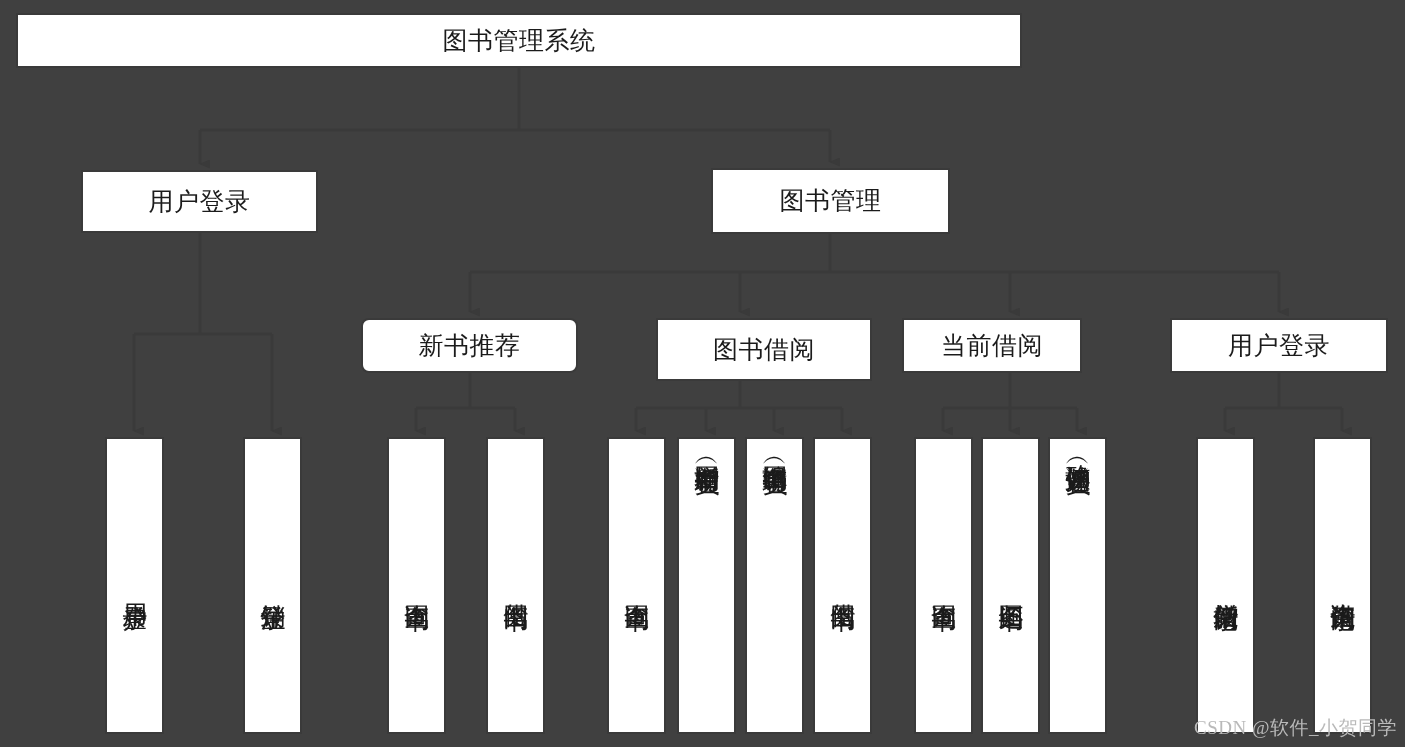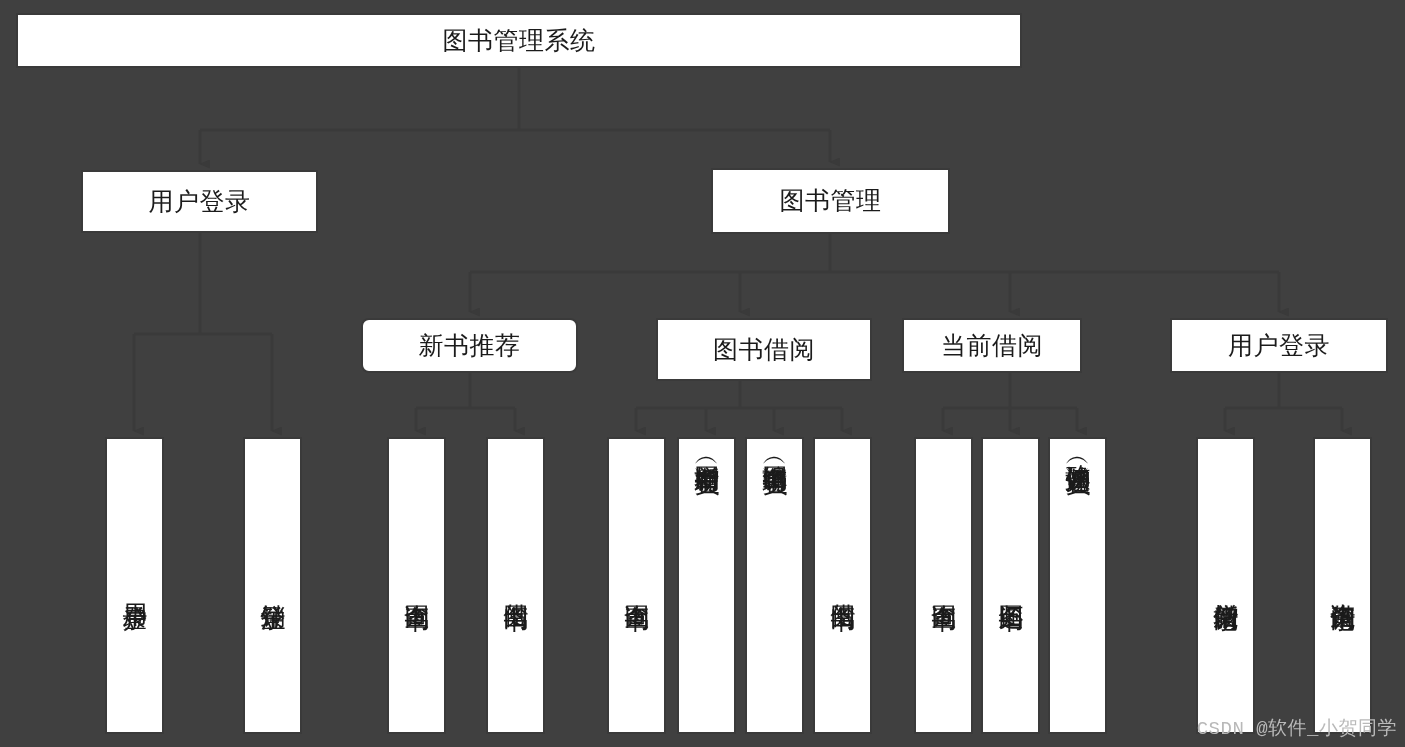--- a/index.html
+++ b/index.html
@@ -70,21 +70,21 @@
   .leaf-inner.top-align { align-items: flex-start; padding-top: 6px; }
   #watermark {
     position: absolute;
     right: 8px;
     bottom: 6px;
     font-size: 19px;
     color: #b9b9b9;
     letter-spacing: 0.5px;
     z-index: 5;
     white-space: nowrap;
-    font-family: Liberation Mono, monospace;
+    font-family: Liberation Serif, serif;
   }
 </style>
 </head>
 <body>
 
 <div id="diagram-root">
 
   <svg id="wires" viewBox="0 0 1405 747" xmlns="http://www.w3.org/2000/svg">
     <defs>
       <marker id="arrowhead" markerWidth="9" markerHeight="11" refX="4.5" refY="10" orient="auto" markerUnits="userSpaceOnUse">

